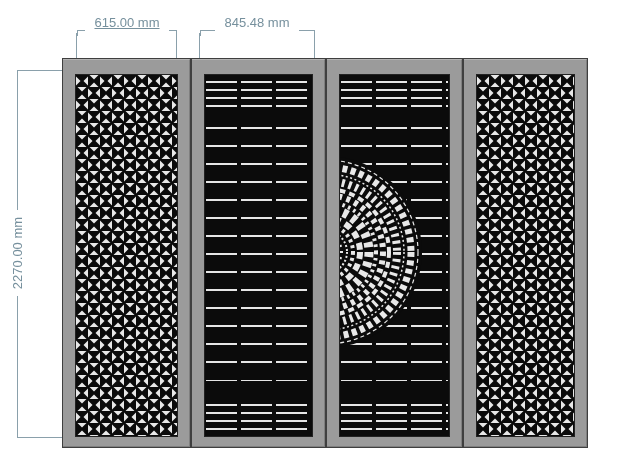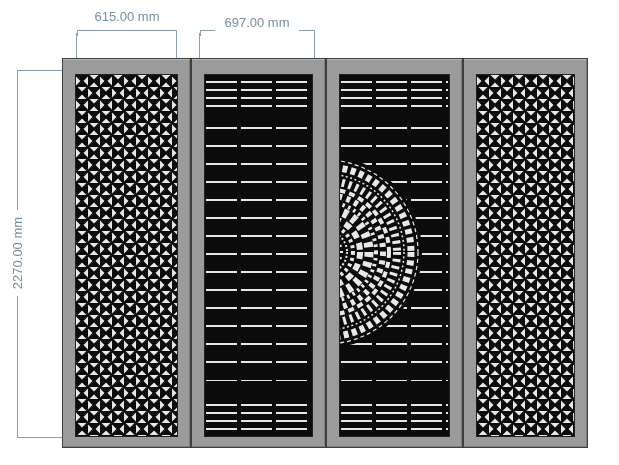--- a/index.html
+++ b/index.html
@@ -110,28 +110,28 @@
       <circle r="2.5" fill="#e8e8e8" stroke="none"></circle>
     </g>
   </defs>
 </svg>
 
 <div class="abs dim-line" style="left:77px;top:30px;width:100px;height:1px;"></div>
 <div class="abs dim-line" style="left:77px;top:30px;width:1px;height:6px;"></div>
 <div class="abs dim-line" style="left:176px;top:30px;width:1px;height:6px;"></div>
 <div class="abs dim-line" style="left:76px;top:33px;width:1px;height:39px;"></div>
 <div class="abs dim-line" style="left:176px;top:33px;width:1px;height:43px;"></div>
-<div class="abs dim-label" style="left:85px;top:9px;width:84px;height:16px;">615.00 mm</div>
+<div class="abs dim-label" style="left:85px;top:15px;width:84px;height:16px;text-decoration:underline;">615.00 mm</div>
 
 <div class="abs dim-line" style="left:200px;top:30px;width:115px;height:1px;"></div>
 <div class="abs dim-line" style="left:200px;top:30px;width:1px;height:6px;"></div>
 <div class="abs dim-line" style="left:314px;top:30px;width:1px;height:6px;"></div>
 <div class="abs dim-line" style="left:199px;top:33px;width:1px;height:25px;"></div>
 <div class="abs dim-line" style="left:314px;top:33px;width:1px;height:25px;"></div>
-<div class="abs dim-label" style="left:215px;top:15px;width:84px;height:16px;">697.00 mm</div>
+<div class="abs dim-label" style="left:215px;top:15px;width:84px;height:16px;">845.48 mm</div>
 
 <div class="abs dim-line" style="left:17px;top:70px;width:1px;height:367px;"></div>
 <div class="abs dim-line" style="left:17px;top:70px;width:46px;height:1px;"></div>
 <div class="abs dim-line" style="left:17px;top:437px;width:46px;height:1px;"></div>
 <div class="abs dim-label dim-label-v" style="left:-25px;top:245px;width:86px;height:16px;">2270.00 mm</div>
 
 <div class="panel" style="left:62px;width:129px;">
   <div class="panel-content">
     <svg class="fillsvg">
       <rect width="100%" height="100%" fill="url(#geo)"></rect>

